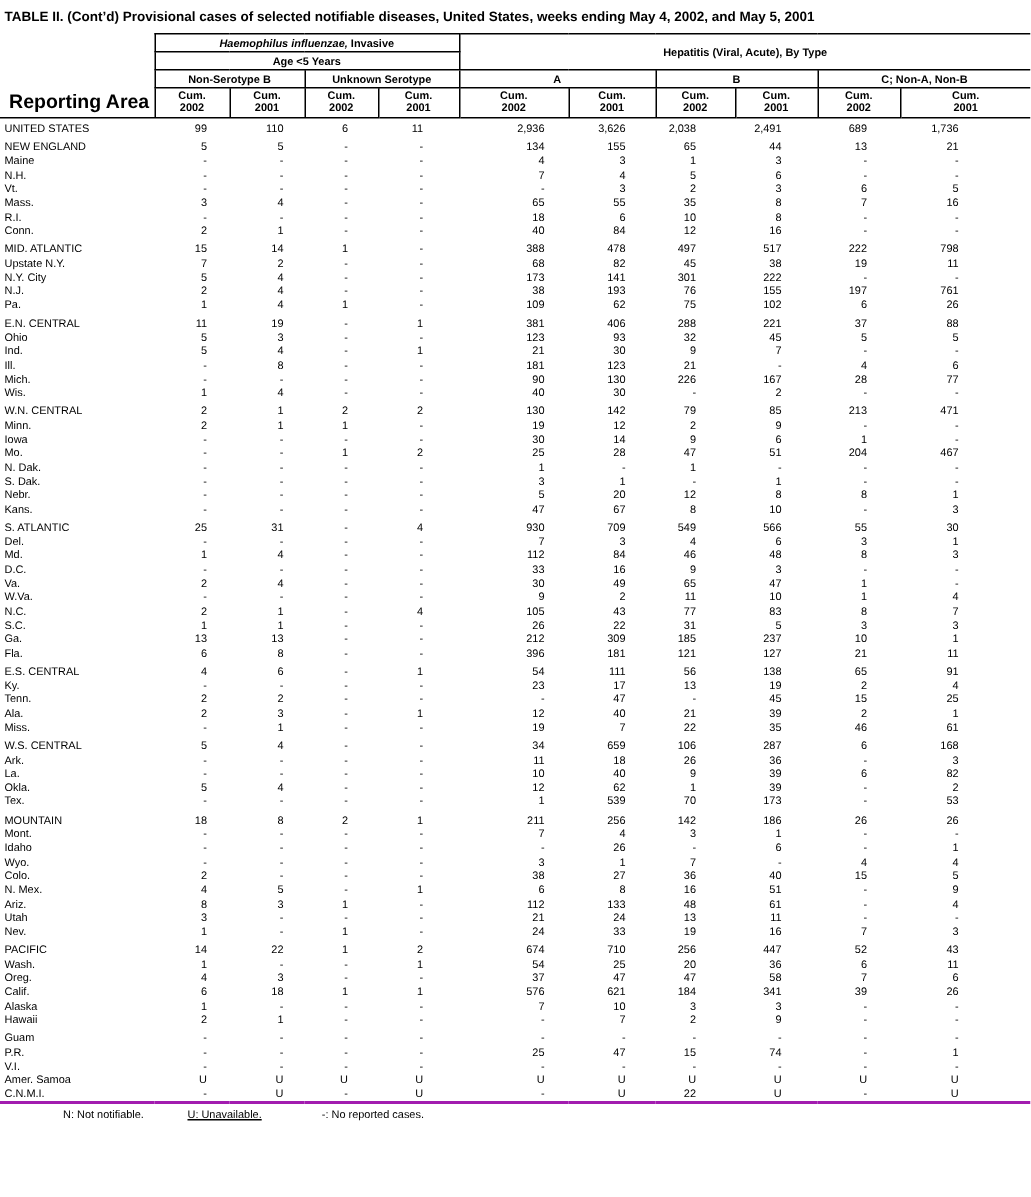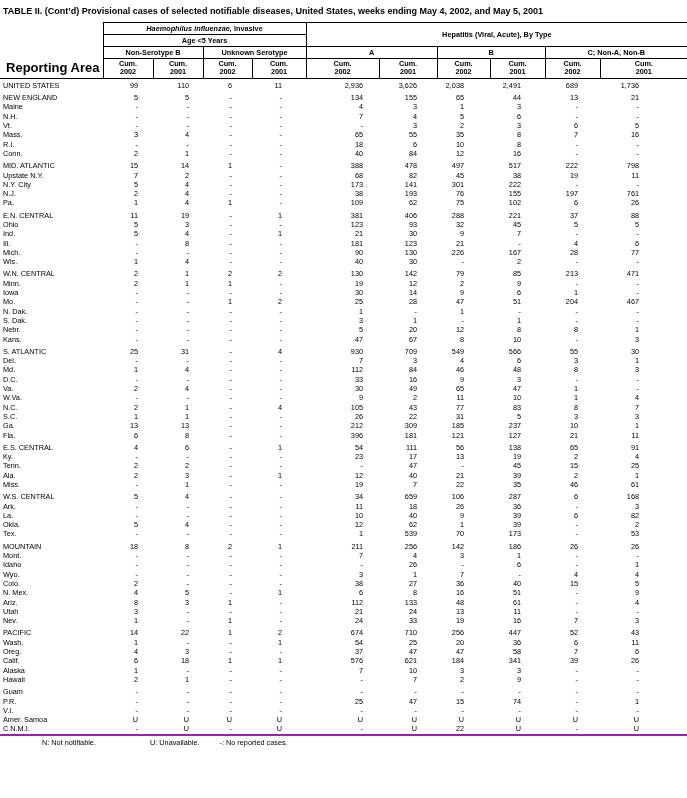--- a/index.html
+++ b/index.html
@@ -22,22 +22,22 @@
   td.c2 { padding-right:15px; }  td.c3 { padding-right:14px; }
   td.c4 { padding-right:20px; }  td.c5 { padding-right:24px; }
   td.c6 { padding-right:16px; }  td.c7 { padding-right:20px; }
   td.c8 { padding-right:26px; }  td.c9 { padding-right:24px; }
   td.c10 { padding-right:22px; } td.c11 { padding-right:48px; }
   tbody tr.gap td { height:3px; line-height:3px; font-size:1px; }
   tbody tr:first-child td { padding-top:2px; }
   tbody tr:last-child td { border-bottom:2px solid #a21caf; }
   .footnotes { font-size:7.3px; line-height:1.35; margin-top:2px; padding-left:3px; }
   .legend span { display:inline-block; }
-  .legend .l1 { margin-right:52px;padding-left:39px; }
-  .legend .l2 { margin-right:18px; }
+  .legend .l1 { margin-right:27px;padding-left:39px; }
+  .legend .l2 { margin-right:38px;text-decoration:underline; }
   .note { padding-left:2px; }
 </style>
 </head>
 <body>
 
 <div class="page">
   <div class="title">
     <div>TABLE II. (Cont’d) Provisional cases of selected notifiable diseases, United States, weeks ending May 4, 2002, and May 5, 2001</div>
   </div>
 

